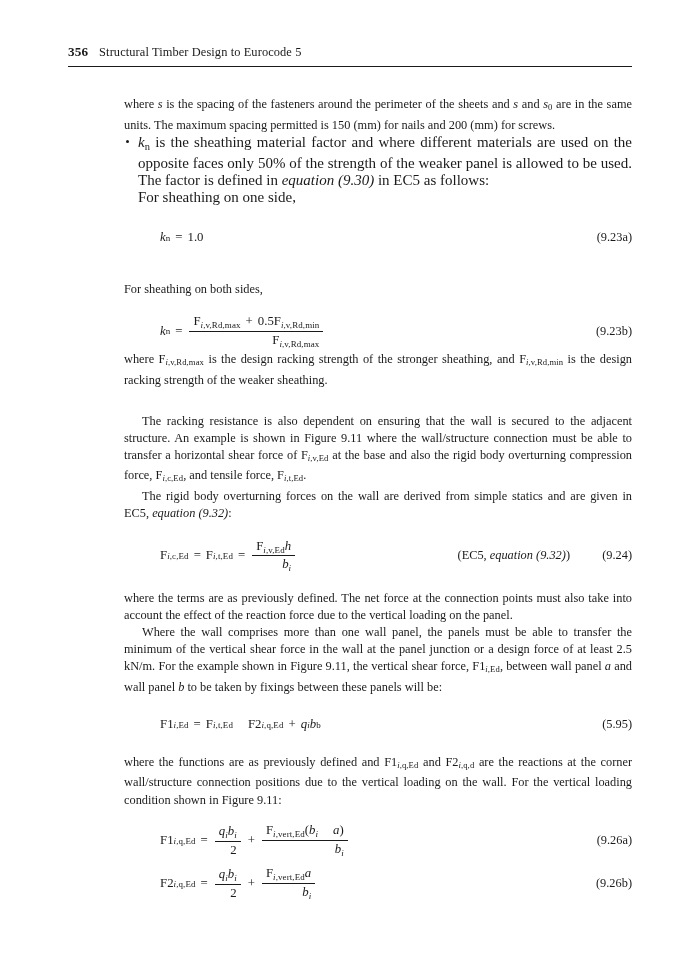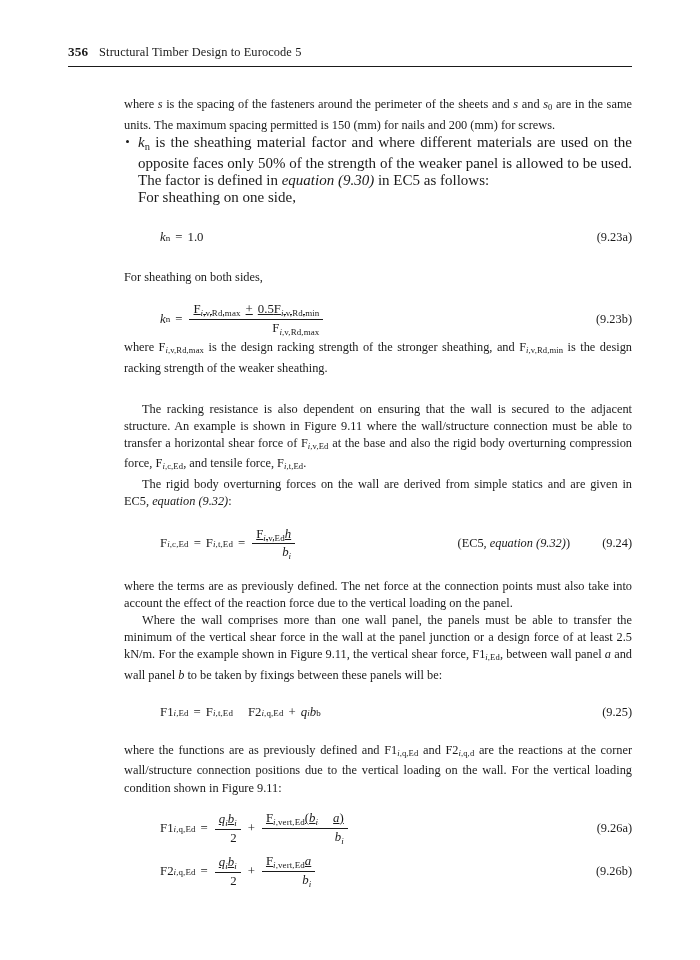--- a/index.html
+++ b/index.html
@@ -135,21 +135,20 @@
   .frac {
     display: inline-flex;
     flex-direction: column;
     align-items: center;
     vertical-align: middle;
     margin: 0 2px;
   }
   .frac .num {
     padding: 0 4px 1px 4px;
     line-height: 1.15;
-    text-decoration: underline;
   }
   .frac .den {
     padding: 1px 4px 0 4px;
     line-height: 1.15;
     border-top: 1.1px solid #1a1a1a;
     width: 100%;
     box-sizing: border-box;
     text-align: right;
   }
   .gapminus { display: inline-block; width: 15px; }
@@ -178,21 +177,21 @@
     <div class="eqrow" style="margin-top:20px; height:24px;">
       <span class="eqbody">
         <span class="mi">k</span>
           <span class="sub">n</span>
           <span class="op">=</span>
           <span class="mup">1.0</span>
       </span>
       <span class="eqnum">(9.23a)</span>
     </div>
 
-    <p class="body" style="margin-top:19px;">For sheathing on both sides,</p>
+    <p class="body" style="margin-top:31px;">For sheathing on both sides,</p>
 
     <div class="eqrow" style="margin-top:13px; height:40px;">
       <span class="eqbody">
         <span class="mi">k</span>
           <span class="sub">n</span>
           <span class="op">=</span>
         <span class="frac">
           <span class="num"><span class="mup">F</span><span class="sub"><span class="it">i</span>,v,Rd,max</span><span class="op">+</span><span class="mup">0.5</span><span class="mup">F</span><span class="sub"><span class="it">i</span>,v,Rd,min</span></span>
           <span class="den"><span class="mup">F</span><span class="sub"><span class="it">i</span>,v,Rd,max</span></span>
         </span>
@@ -227,21 +226,21 @@
 
     <p class="body indent">Where the wall comprises more than one wall panel, the panels must be able to transfer the minimum of the vertical shear force in the wall at the panel junction or a design force of at least 2.5 kN/m. For the example shown in Figure 9.11, the vertical shear force, <span class="mup">F</span>1<span class="sub"><span class="it">i</span>,Ed</span>, between wall panel <i>a</i> and wall panel <i>b</i> to be taken by fixings between these panels will be:</p>
 
     <div class="eqrow" style="margin-top:17px; height:24px;">
       <span class="eqbody">
         <span class="mup">F</span>1<span class="sub"><span class="it">i</span>,Ed</span><span class="op">=</span>
         <span class="mup">F</span><span class="sub"><span class="it">i</span>,t,Ed</span><span class="gapminus"></span>
         <span class="mup">F</span>2<span class="sub"><span class="it">i</span>,q,Ed</span><span class="op">+</span>
         <span class="mi">q</span><span class="sub"><span class="it">i</span></span><span class="mi">b</span><span class="sub">b</span>
       </span>
-      <span class="eqnum">(9.25)</span>
+      <span class="eqnum">(5.95)</span>
     </div>
 
     <p class="body" style="margin-top:17px;">where the functions are as previously defined and <span class="mup">F</span>1<span class="sub"><span class="it">i</span>,q,Ed</span> and <span class="mup">F</span>2<span class="sub"><span class="it">i</span>,q,d</span> are the reactions at the corner wall/structure connection positions due to the vertical loading on the wall. For the vertical loading condition shown in Figure 9.11:</p>
 
     <div class="eqrow" style="margin-top:13px; height:38px;">
       <span class="eqbody">
         <span class="mup">F</span>1<span class="sub"><span class="it">i</span>,q,Ed</span><span class="op">=</span>
         <span class="frac">
           <span class="num"><span class="mi">q</span><span class="sub"><span class="it">i</span></span><span class="mi">b</span><span class="sub"><span class="it">i</span></span></span>
           <span class="den"><span class="mup">2</span></span>

